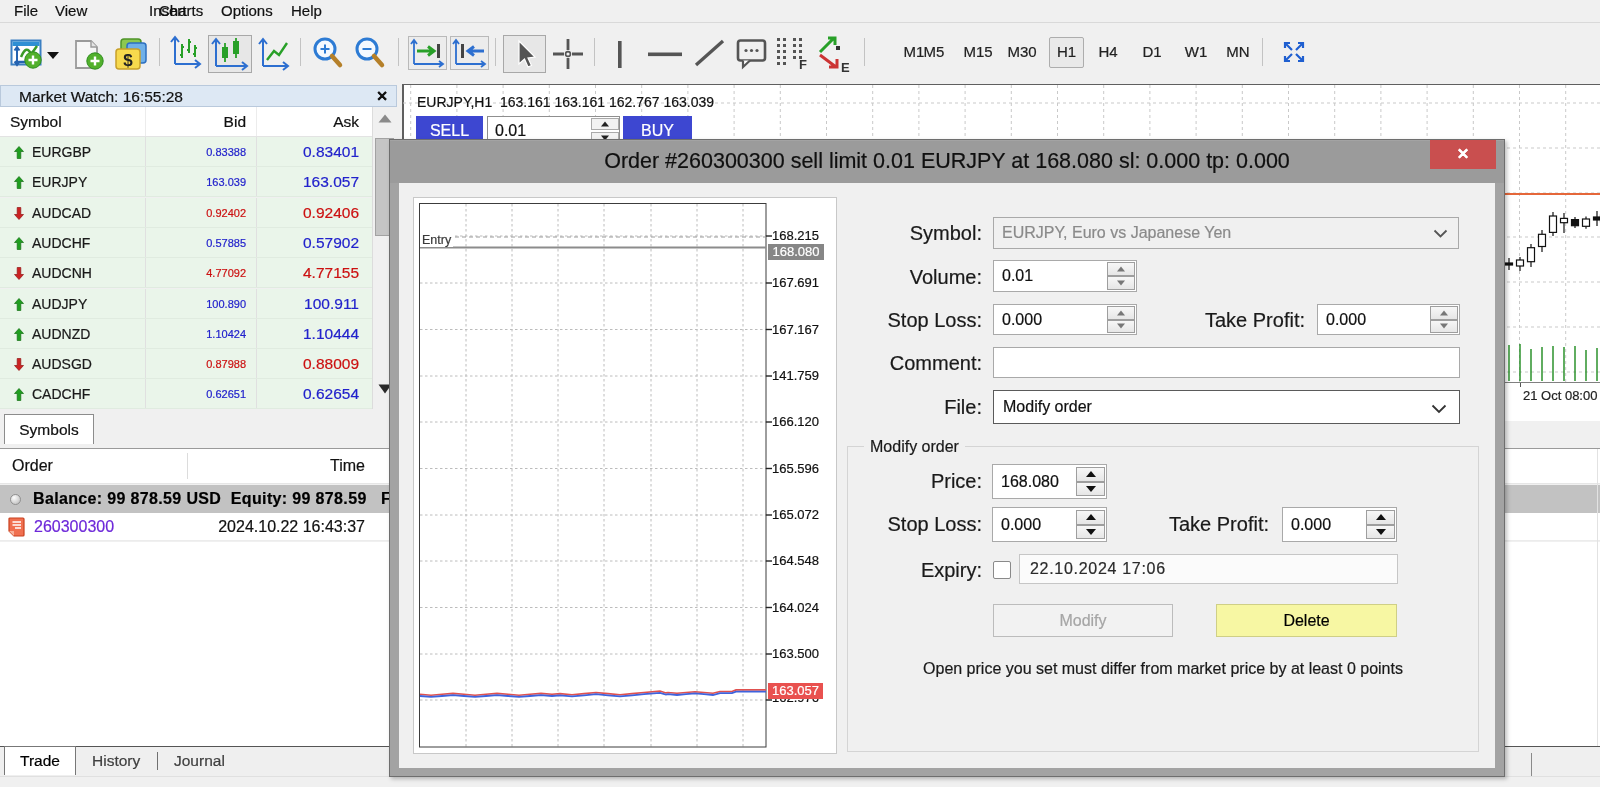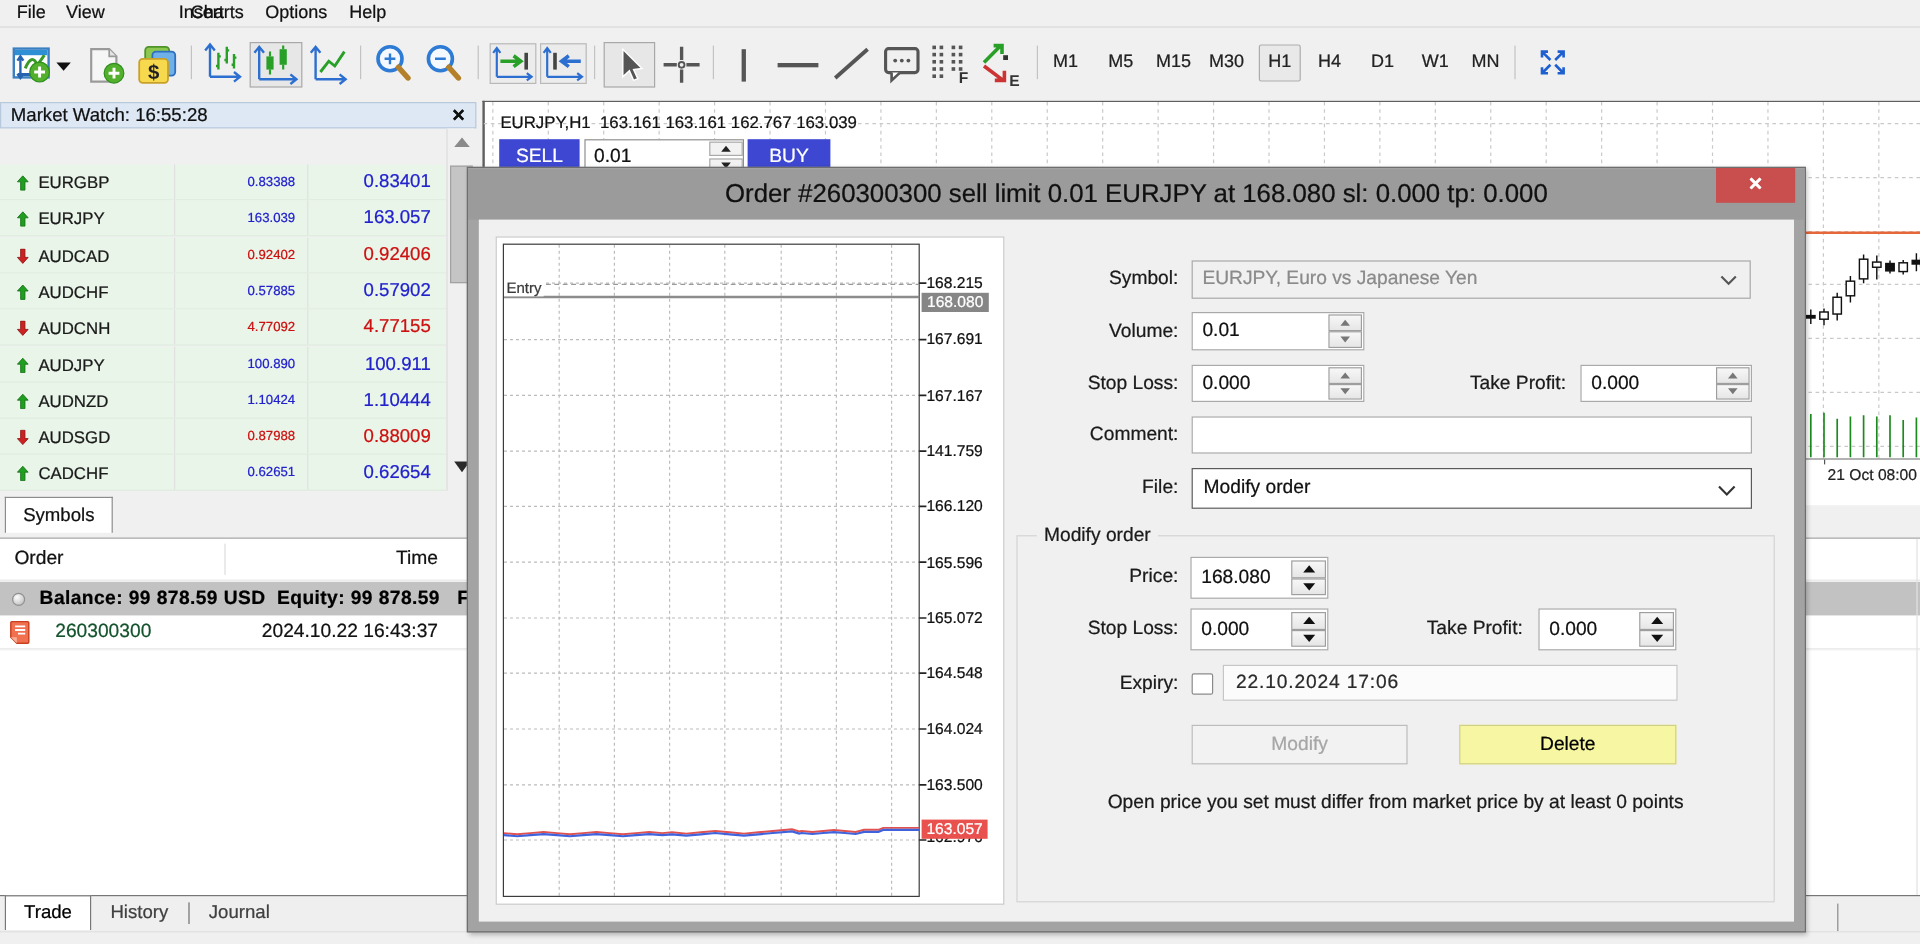--- a/index.html
+++ b/index.html
@@ -8,21 +8,21 @@
 #stage { position:relative; width:1600px; height:787px; }
 
 #menubar { left:0; top:0; width:1600px; height:23px; background:#f0f0f0; border-bottom:1px solid #d9d9d9; }
 #menubar span { position:absolute; top:0; height:22px; line-height:22px; font-size:15px; color:#111; }
 
 #toolbar { left:0; top:24px; width:1600px; height:56px; background:#f0f0f0; }
 .tsep { position:absolute; top:14px; width:1px; height:28px; background:#c3c3c3; }
 .tbox { position:absolute; border:1px solid #adadad; background:#e9e9e9; border-radius:2px; }
 .tf { position:absolute; top:17px; height:22px; line-height:22px; font-size:15px; color:#222; text-align:center; }
 
-#mw-title { left:0; top:85px; width:397px; height:22px; background:#dde8f4; border:1px solid #b9c9dc; font-size:15.5px; color:#111; line-height:21px; padding-left:8px; }
+#mw-title { left:0; top:85px; width:397px; height:22px; background:#dde8f4; border:1px solid #b9c9dc; font-size:15.5px; color:#111; line-height:21px; padding-left:18px; }
 #mw-head { left:0; top:107px; width:372px; height:30px; background:#fff; border-bottom:1px solid #e3e3e3; }
 .mwrow { position:absolute; left:0; width:372px; height:30px; background:#eaf5ea; border-bottom:1px solid #e0ebe0; }
 .sym { position:absolute; left:32px; top:0; height:30px; line-height:30px; font-size:14px; color:#1a1a1a; }
 .bid { position:absolute; right:126px; top:0; height:30px; line-height:30px; font-size:11px; }
 .ask { position:absolute; right:13px; top:0; height:30px; line-height:30px; font-size:15.5px; }
 .blue { color:#2222cc; } .red { color:#cc1111; }
 .colline { position:absolute; top:0; width:1px; height:100%; background:#e0e0e0; }
 
 #mw-sb { left:372px; top:107px; width:23px; height:302px; background:#f0f0f0; border-left:1px solid #dcdcdc; }
 
@@ -47,21 +47,21 @@
 #timelabel { left:1523px; top:388px; width:100px; font-size:13px; color:#222; }
 
 #dialog { left:389px; top:139px; width:1116px; height:638px; background:#a3a3a3; border:1px solid #6e6e6e; box-shadow:2px 2px 4px rgba(0,0,0,.25); z-index:10; }
 #dlg-title { left:0px; top:1px; width:1114px; height:42px; background:#9b9b9b; color:#101010; font-size:21.5px; text-align:center; line-height:41px; }
 #dlg-close { left:1040px; top:0px; width:66px; height:29px; background:#c94f4f; color:#fff; font-size:15px; font-weight:bold; text-align:center; line-height:28px; }
 #dlg-body { left:9px; top:43px; width:1096px; height:585px; background:#f0f0f0; }
 
 #dchart { left:413px; top:197px; width:424px; height:557px; background:#fff; border:1px solid #c8c8c8; z-index:11; }
 .plabel { position:absolute; width:60px; height:14px; line-height:14px; font-size:13px; color:#111; z-index:12; }
 .fld { position:absolute; background:#fff; border:1px solid #a9a9a9; font-size:16px; color:#111; z-index:12; }
-.lbl { position:absolute; height:20px; line-height:20px; font-size:16px; color:#1a1a1a; text-align:right; z-index:12; }
+.lbl { position:absolute; height:20px; line-height:20px; font-size:20px; color:#1a1a1a; text-align:right; z-index:12; }
 .spin { position:absolute; }
 .spin .up, .spin .dn { position:absolute; left:0; width:100%; height:50%; background:linear-gradient(#f7f7f7,#e6e6e6); border:1px solid #9e9e9e; }
 .spin .up { top:0; } .spin .dn { bottom:0; }
 .tri { position:absolute; left:50%; top:50%; transform:translate(-50%,-50%); width:0; height:0; }
 </style>
 </head>
 <body>
 <div id="stage">
 
 <div class="abs" id="menubar">
@@ -179,21 +179,21 @@
       <path d="M1296 30 L1303 37 M1303 32 v5 h-5"></path>
     </g>
   </svg>
   <div class="tsep" style="left:159px;"></div>
   <div class="tsep" style="left:300px;"></div>
   <div class="tsep" style="left:398px;"></div>
   <div class="tsep" style="left:495px;"></div>
   <div class="tsep" style="left:594px;"></div>
   <div class="tsep" style="left:864px;"></div>
   <div class="tsep" style="left:1262px;"></div>
-  <div class="tf" style="left:872px;width:32px;">M1</div>
+  <div class="tf" style="left:898px;width:32px;">M1</div>
   <div class="tf" style="left:918px;width:32px;">M5</div>
   <div class="tf" style="left:959px;width:38px;">M15</div>
   <div class="tf" style="left:1003px;width:38px;">M30</div>
   <div class="tbox" style="left:1049px;top:13px;width:35px;height:31px;"></div>
   <div class="tf" style="left:1049px;width:35px;">H1</div>
   <div class="tf" style="left:1092px;width:32px;">H4</div>
   <div class="tf" style="left:1136px;width:32px;">D1</div>
   <div class="tf" style="left:1180px;width:32px;">W1</div>
   <div class="tf" style="left:1221px;width:34px;">MN</div>
 </div>
@@ -300,36 +300,43 @@
 <div class="abs" id="tb-bal">
   <span style="position:absolute;left:10px;top:9px;width:11px;height:11px;border-radius:50%;background:radial-gradient(circle at 35% 30%, #fdfdfd, #b5b5b5);border:1px solid #909090;"></span>
   <span style="position:absolute;left:33px;top:0;width:357px;overflow:hidden;white-space:nowrap;line-height:28px;font-size:16px;font-weight:bold;color:#000;letter-spacing:0.35px;">Balance: 99 878.59 USD&nbsp; Equity: 99 878.59&nbsp;&nbsp; Free Margin: 99 878.59</span>
 </div>
 <div class="abs" id="tb-ord">
   <svg class="abs" style="left:8px;top:4px;" width="17" height="20" viewBox="0 0 17 20">
     <path d="M2 1 H15 Q16 1 16 2 V18 Q16 19 15 19 H6 L1 14 V2 Q1 1 2 1 Z" fill="#f07050" stroke="#c8401e" stroke-width="1.2"></path>
     <path d="M1 14 L6 14 L6 19 Z" fill="#f8b09a"></path>
     <path d="M4.5 5 H13 M4.5 8 H13 M7 11 H13" stroke="#fff" stroke-width="1.6"></path>
   </svg>
-  <span style="position:absolute;left:46px;top:0;line-height:28px;font-size:16px;color:#14532d;">260300300</span>
+  <span style="position:absolute;left:34px;top:0;line-height:28px;font-size:16px;color:#6d28d9;">260300300</span>
   <span style="position:absolute;right:1235px;top:0;line-height:28px;font-size:16px;color:#111;">2024.10.22 16:43:37</span>
 </div>
 <div class="abs" id="tb-white"></div>
 <div class="abs" style="left:1597px;top:449px;width:1px;height:297px;background:#e2e2e2;"></div>
 <div class="abs" id="tabsline"></div>
 <div class="abs" id="tabsbar">
   <div class="tab" id="tab-trade">Trade</div>
   <div class="tab" style="left:92px;">History</div>
   <div style="position:absolute;left:157px;top:5px;width:1px;height:18px;background:#707070;"></div>
   <div class="tab" style="left:174px;">Journal</div>
   <div style="position:absolute;left:1531px;top:6px;width:1px;height:26px;background:#8a8a8a;"></div>
 </div>
 <div class="abs" id="statusbar"></div>
 
 <div class="abs" id="mw-title">Market Watch: 16:55:28<span style="position:absolute;right:8px;top:0;color:#111;font-weight:bold;font-size:14px;">✕</span></div>
+<div class="abs" id="mw-head">
+  <span style="position:absolute;left:10px;line-height:30px;font-size:15.5px;color:#111;">Symbol</span>
+  <span style="position:absolute;right:126px;line-height:30px;font-size:15.5px;color:#111;">Bid</span>
+  <span style="position:absolute;right:13px;line-height:30px;font-size:15.5px;color:#111;">Ask</span>
+  <span class="colline" style="left:145px;background:#ececec;"></span>
+  <span class="colline" style="left:256px;background:#ececec;"></span>
+</div>
 <div id="mwrows">
       <div class="mwrow" style="top:137px;">
         <svg class="abs" style="left:14px;top:9px;" width="10" height="13">
           <path d="M5 0.5 L9.5 5.5 L6.8 5.5 L6.8 12.5 L3.2 12.5 L3.2 5.5 L0.5 5.5 Z" fill="#1f9e1f" stroke="#157015" stroke-width="0.7"></path>
         </svg>
         <span class="sym">EURGBP</span>
         <span class="bid blue">0.83388</span>
         <span class="ask blue">0.83401</span>
         <span class="colline" style="left:145px;"></span>
         <span class="colline" style="left:256px;"></span>

